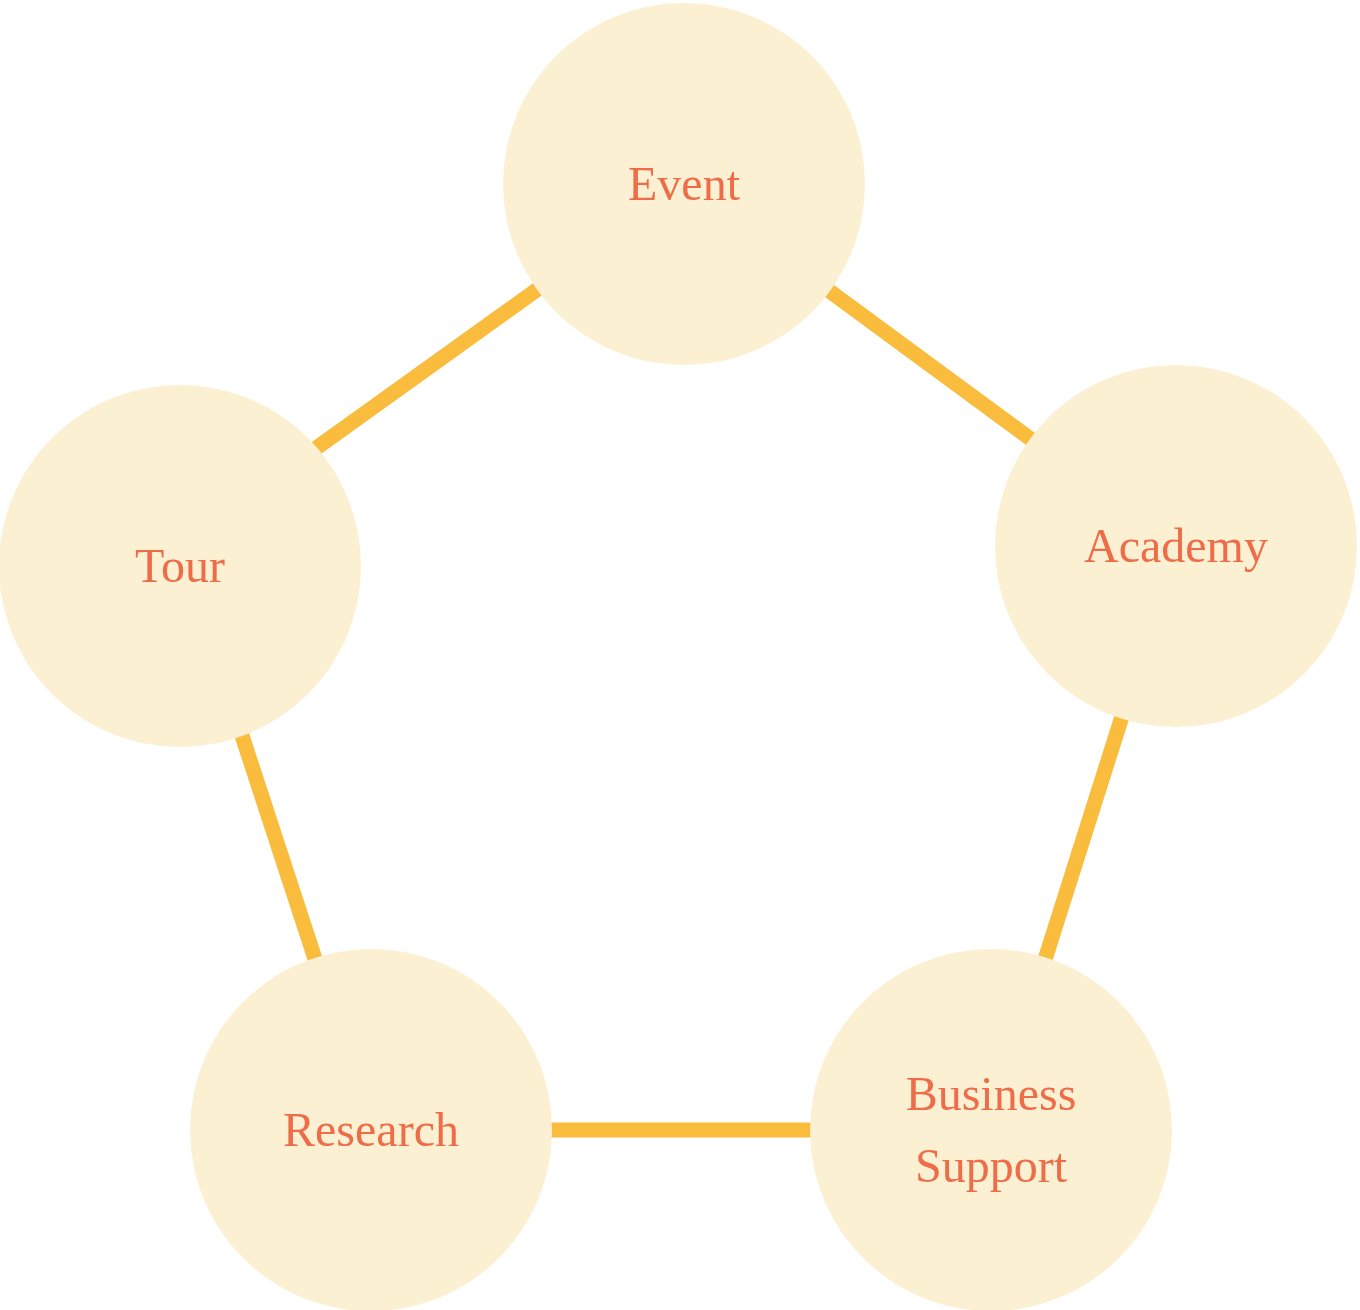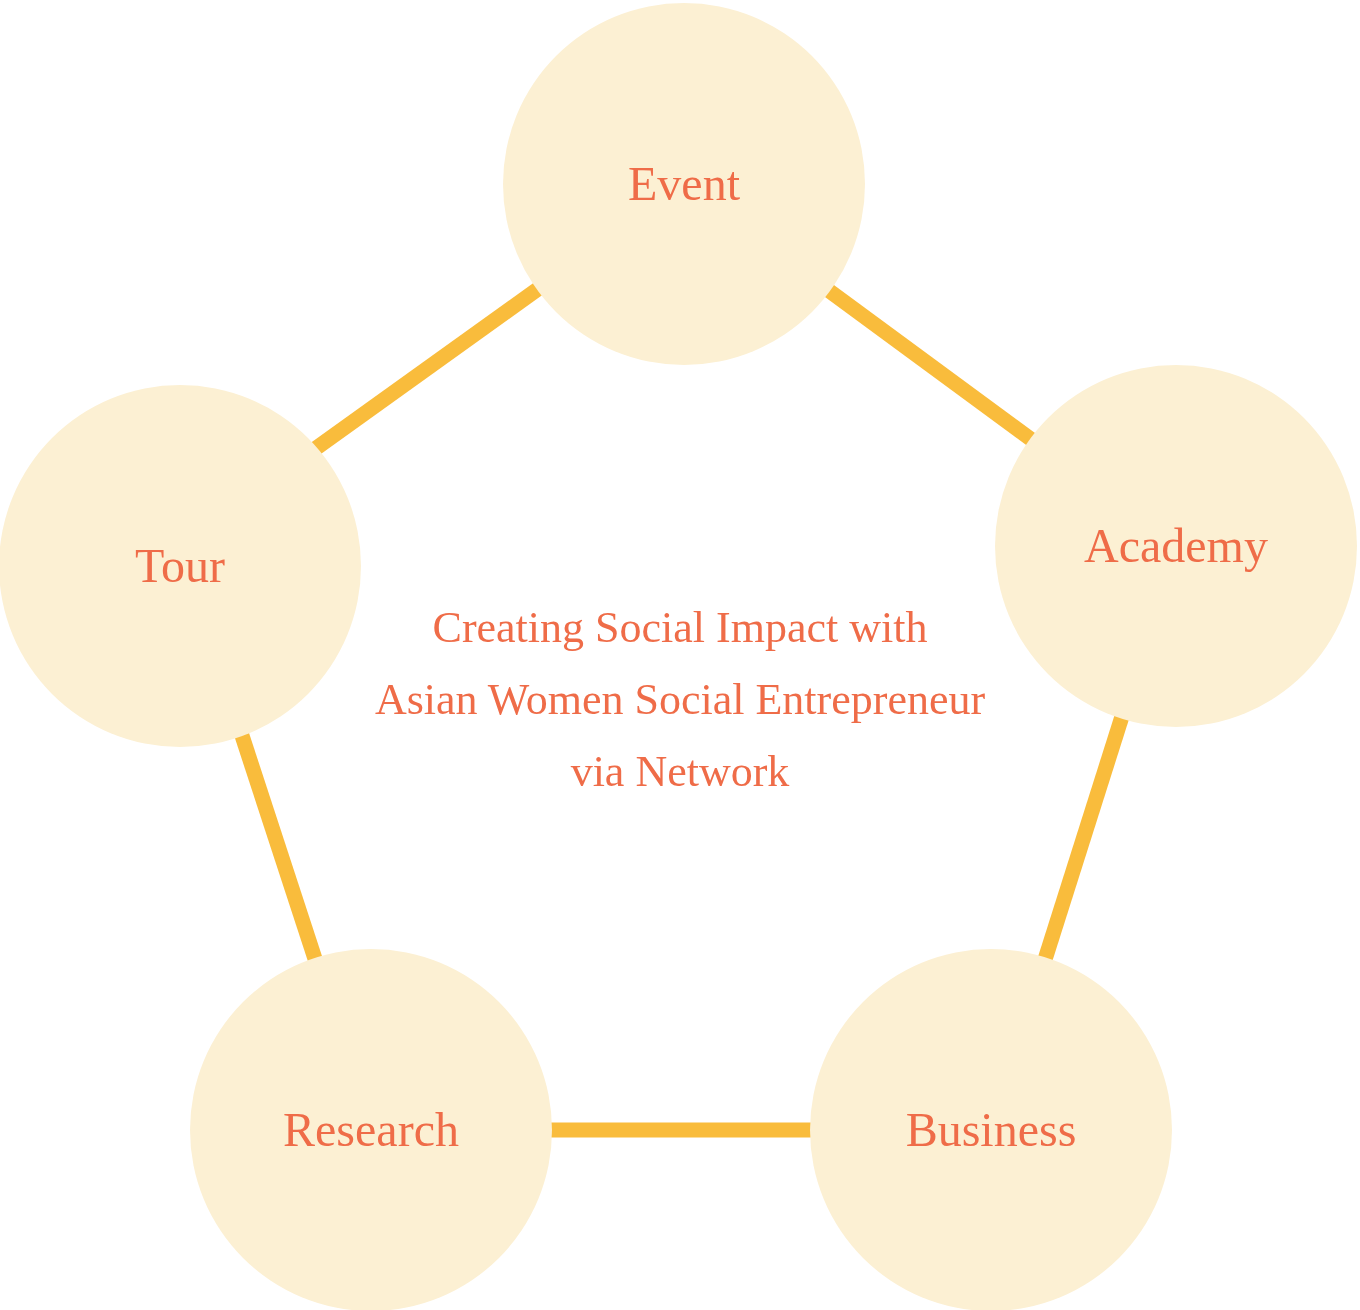--- a/index.html
+++ b/index.html
@@ -92,21 +92,17 @@
   <div class="node node-research">
     <span class="label-line">Research</span>
   </div>
 
   <div class="node node-academy">
     <span class="label-line">Academy</span>
   </div>
 
   <div class="node node-business-support">
     <span class="label-line">Business</span>
+    <span class="label-line">Support</span>
   </div>
 
-  <div class="center-text">
-    <span class="line">Creating Social Impact with</span>
-    <span class="line">Asian Women Social Entrepreneur</span>
-    <span class="line">via Network</span>
-  </div>
 
 </div>
 
 </body></html>

